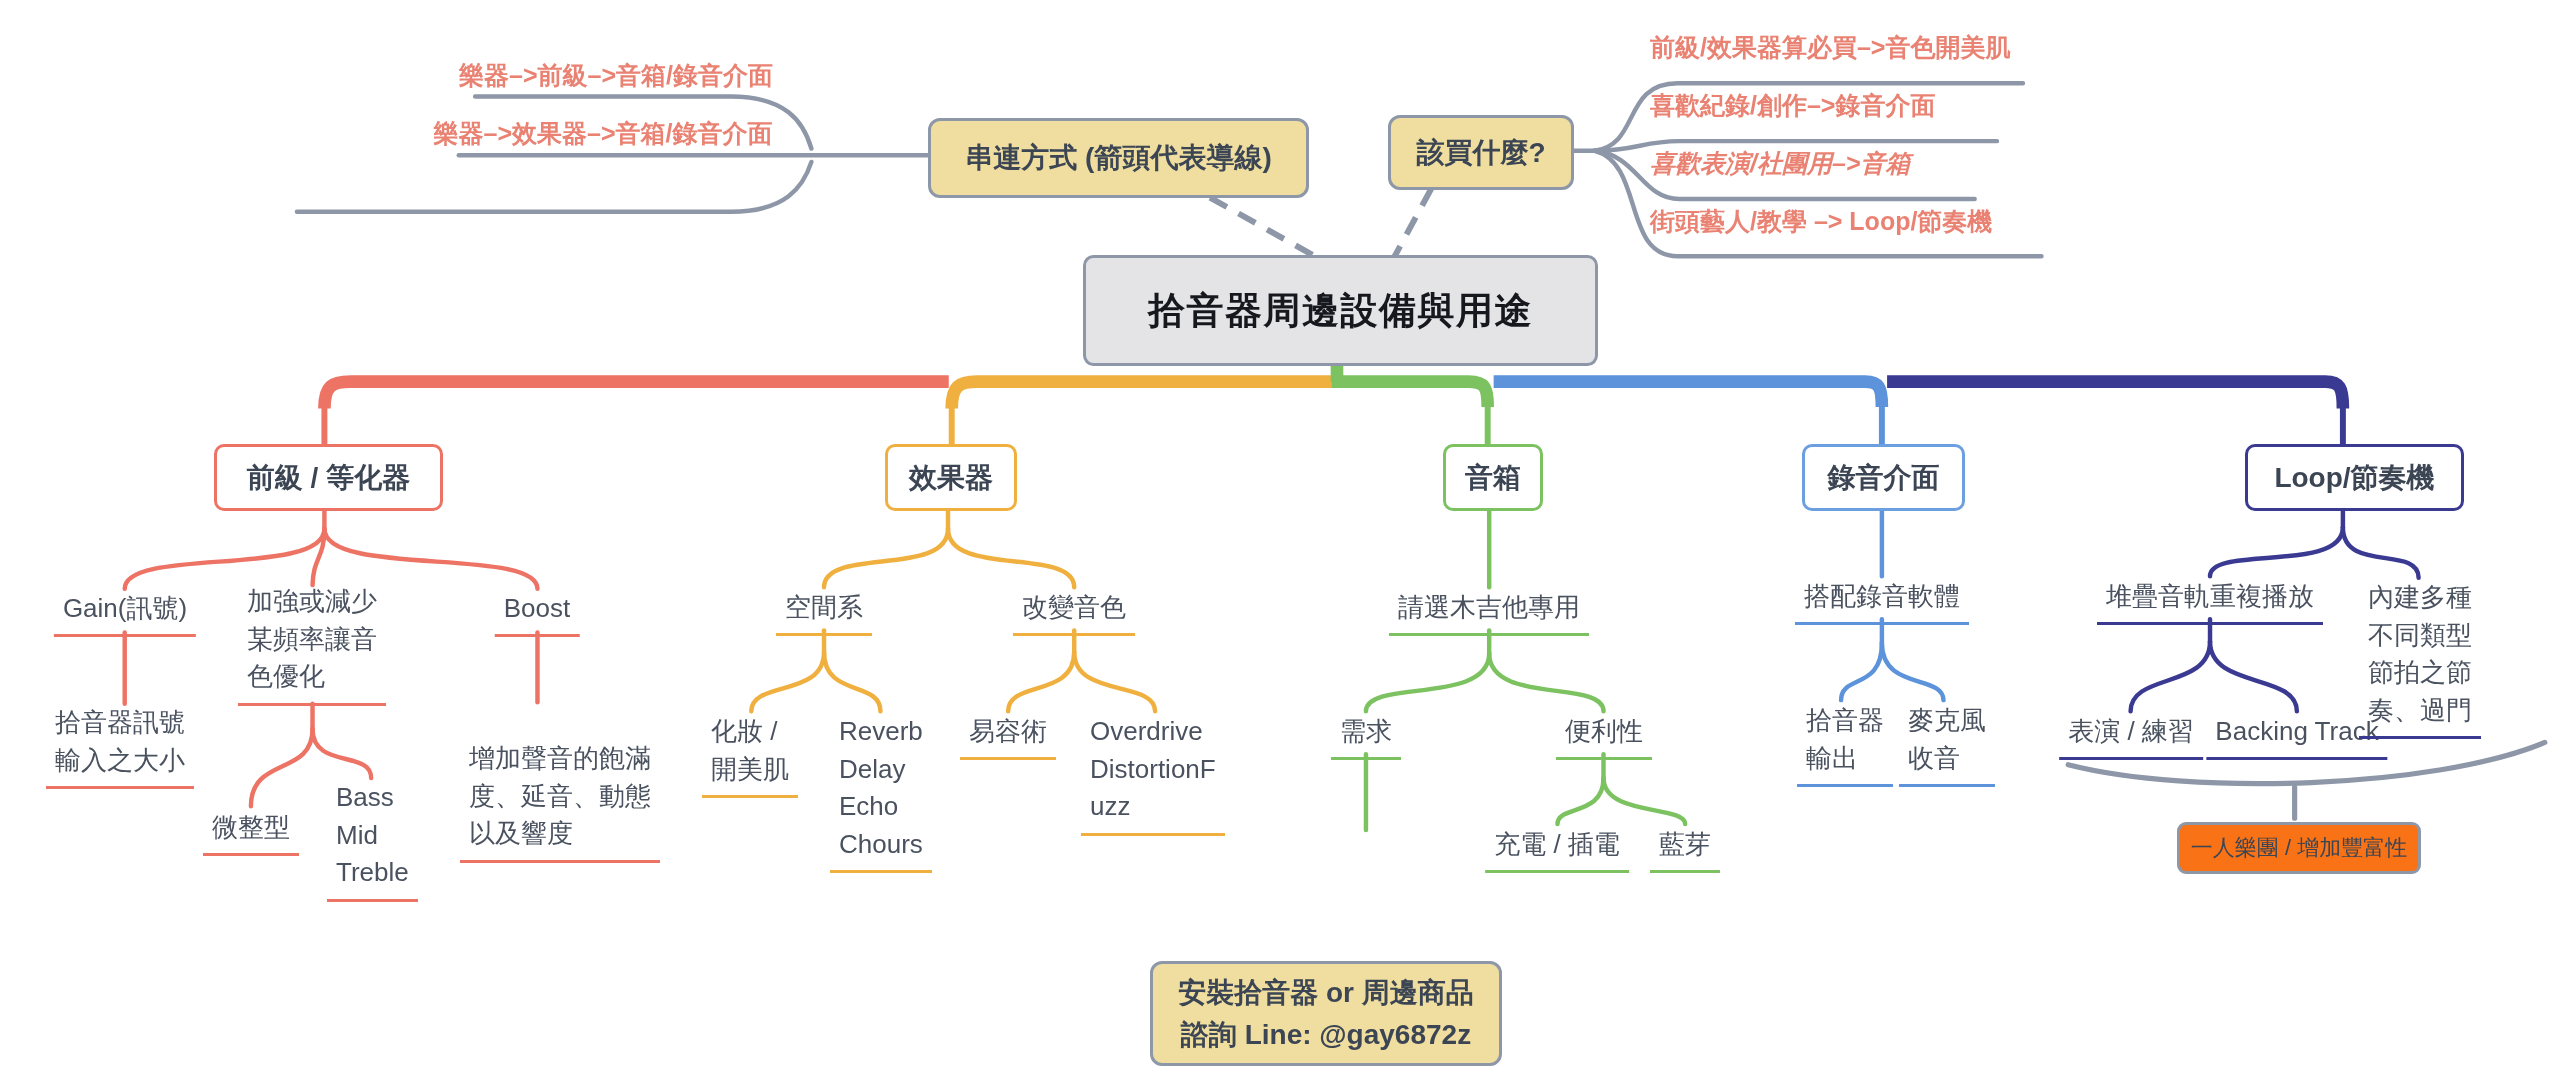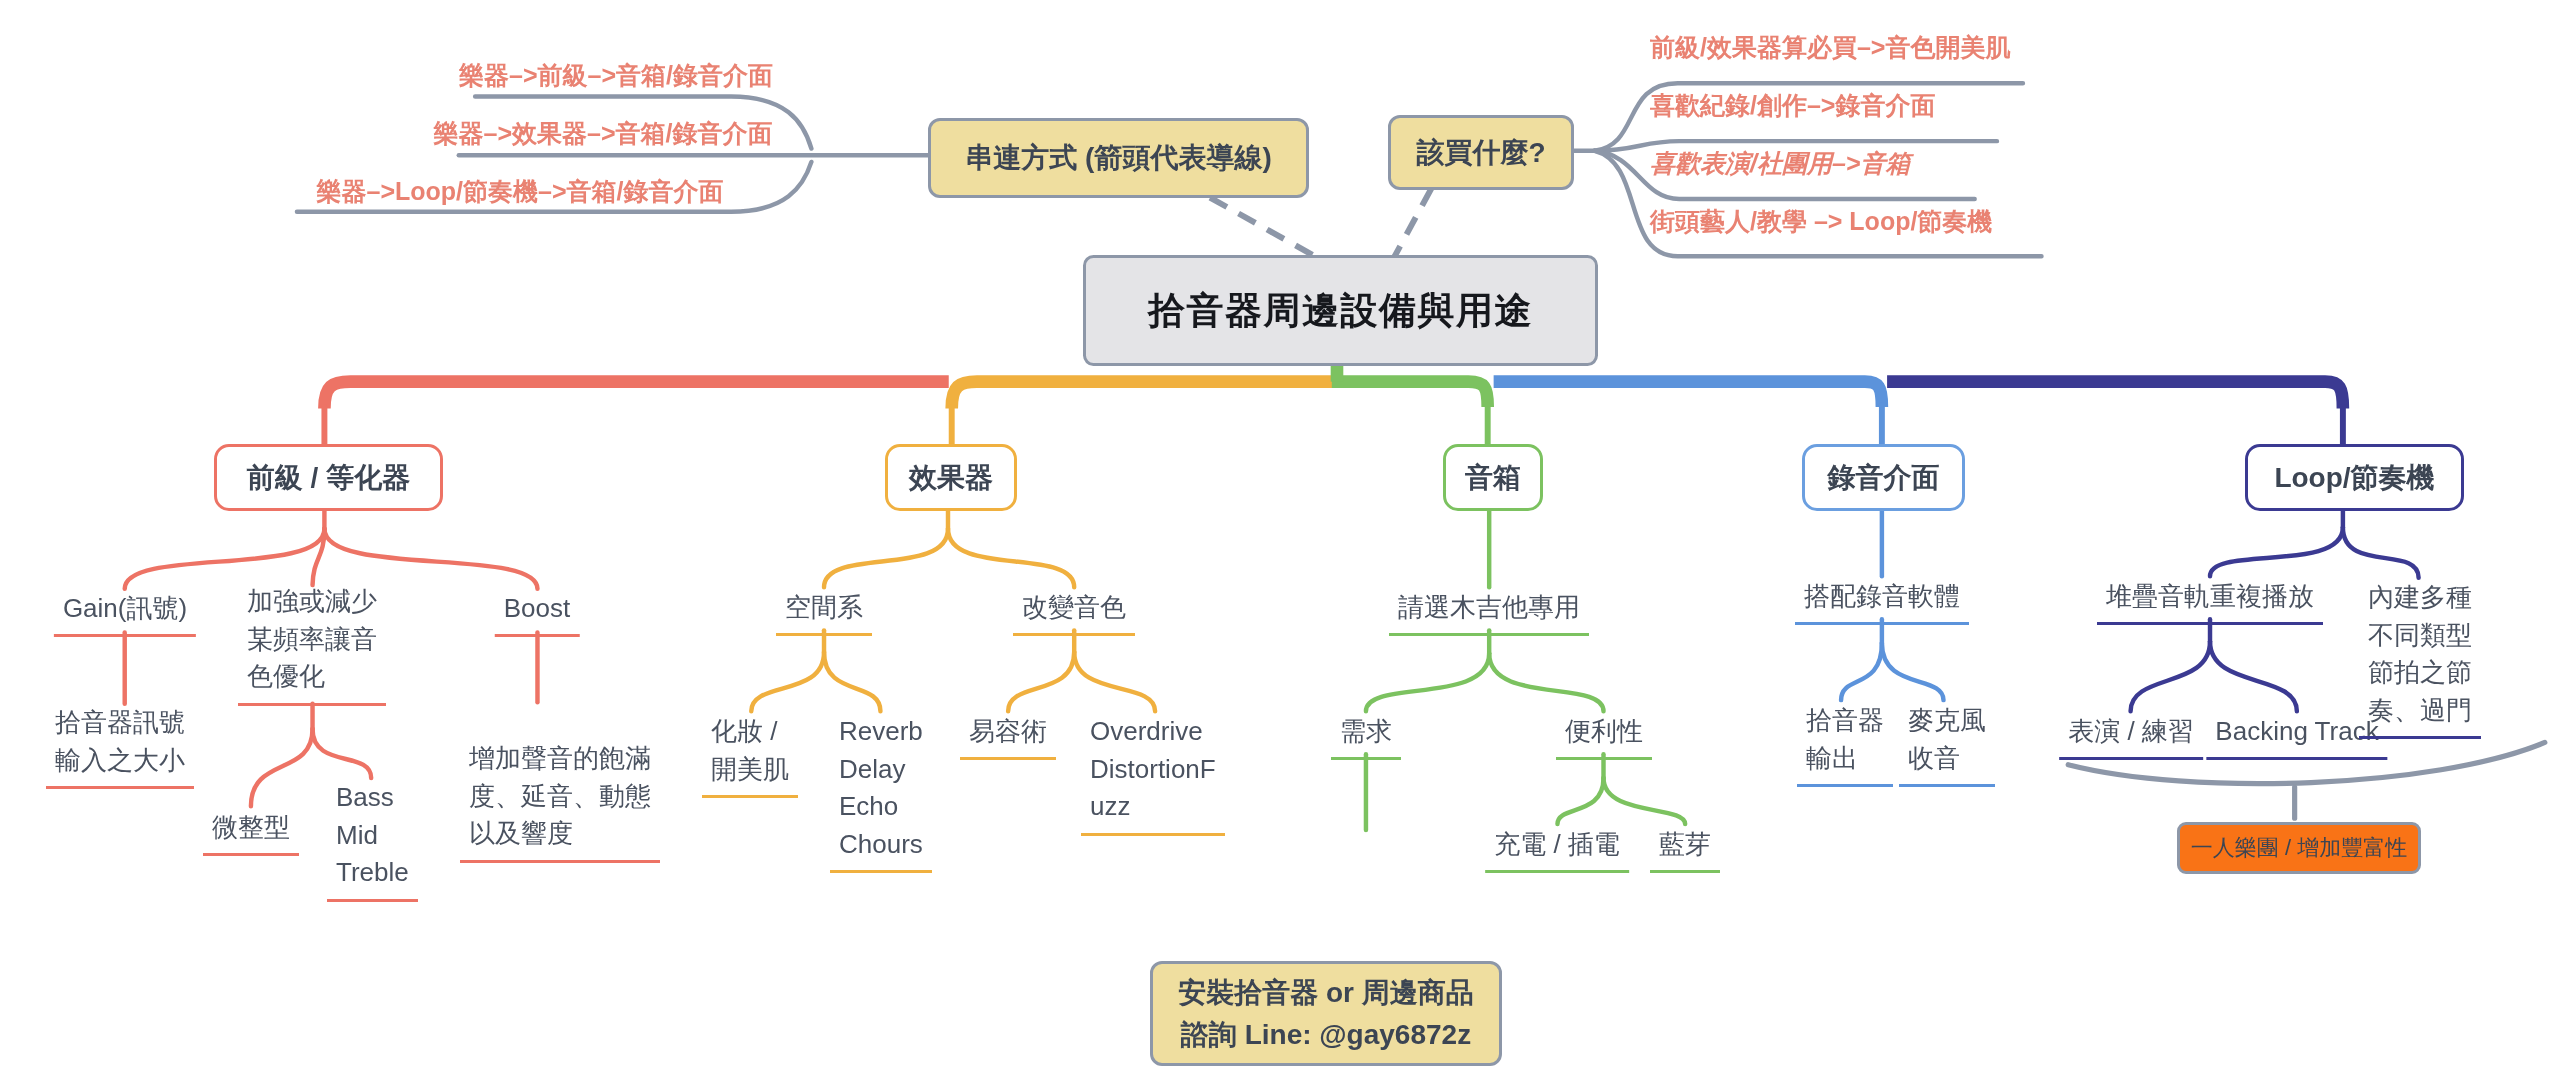--- a/index.html
+++ b/index.html
@@ -17,21 +17,21 @@
   .c{transform:translateX(-50%);text-align:center;}
   .u-red{border-color:#ED7365;}
   .u-yellow{border-color:#F0B03F;}
   .u-green{border-color:#7CC260;}
   .u-blue{border-color:#5C93DB;}
   .u-navy{border-color:#3B3A92;}
 
   
   .branchbox{
     position:absolute;height:61px;top:444px;
-    background:#ffffff;border-radius:15px;
+    background:#ffffff;border-radius:10px;
     display:flex;align-items:center;justify-content:center;
     font-size:28px;font-weight:bold;color:#3C4553;
   }
   .b-red{border:3.7px solid #ED7365;}
   .b-yellow{border:3.7px solid #F0B03F;}
   .b-green{border:3.7px solid #7CC260;}
   .b-blue{border:3.7px solid #6B9FE0;}
   .b-navy{border:3.7px solid #3B3A92;}
 
   
@@ -155,21 +155,20 @@
     </g>
 
     <g stroke="#8D97A8" stroke-width="7" fill="none" stroke-linecap="round">
       <path d="M2786,1030 C2950,1072 3280,1062 3428,1000"></path>
       <path d="M3091,1060 V1102"></path>
     </g>
   </svg>
 
   <div class="redline c" style="left:616px;top:59px;">樂器–&gt;前級–&gt;音箱/錄音介面</div>
   <div class="redline c" style="left:603px;top:117px;">樂器–&gt;效果器–&gt;音箱/錄音介面</div>
-  <div class="redline c" style="left:520px;top:175px;">樂器–&gt;Loop/節奏機–&gt;音箱/錄音介面</div>
 
   <div class="tag" style="left:928px;top:118px;width:375px;height:74px;text-align:right;">串連方式 (箭頭代表導線)</div>
 
   <div class="tag" style="left:1388px;top:115px;width:180px;height:69px;">該買什麼?</div>
 
   <div class="redline" style="left:1650px;top:31px;">前級/效果器算必買–&gt;音色開美肌</div>
   <div class="redline" style="left:1650px;top:89px;">喜歡紀錄/創作–&gt;錄音介面</div>
   <div class="redline" style="left:1650px;top:147px;font-style:italic;">喜歡表演/社團用–&gt;音箱</div>
   <div class="redline" style="left:1650px;top:205px;">街頭藝人/教學 –&gt; Loop/節奏機</div>
 

